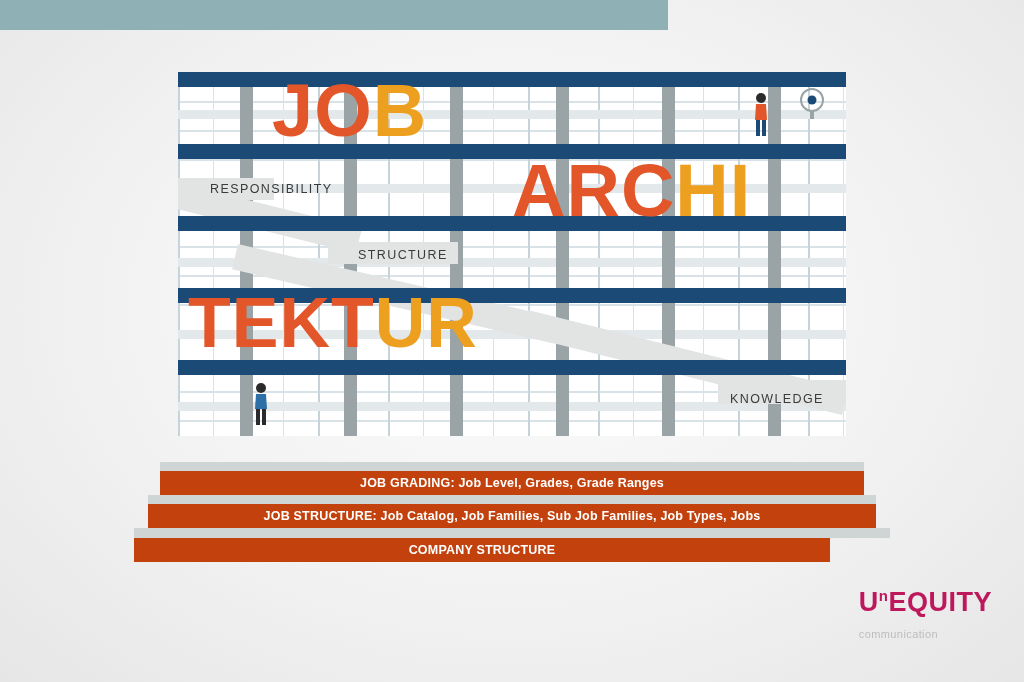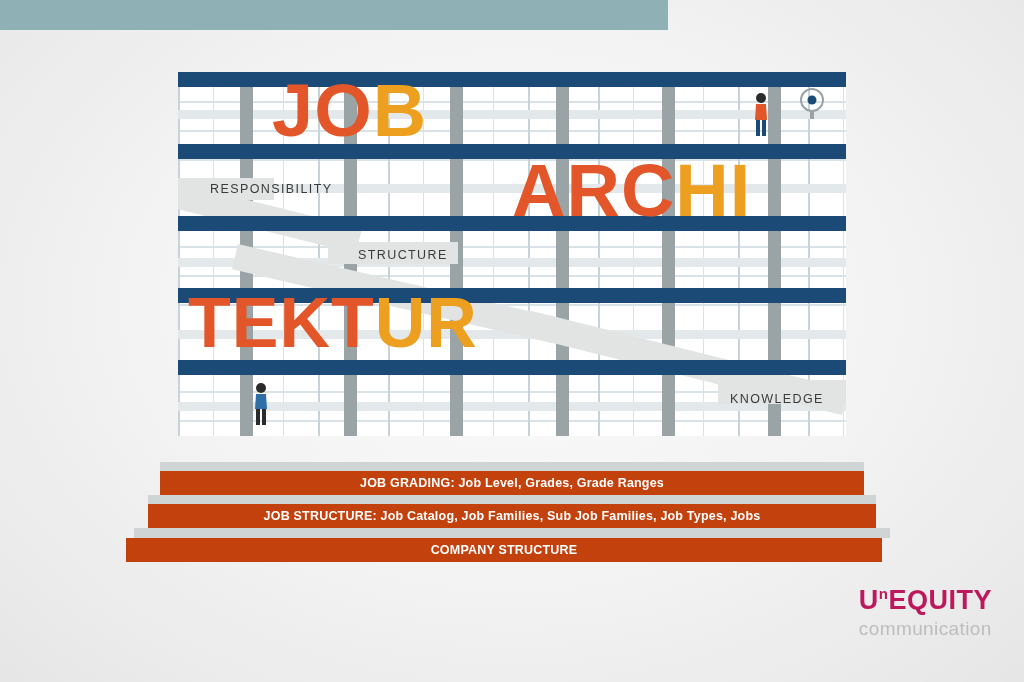--- a/index.html
+++ b/index.html
@@ -117,21 +117,21 @@
   .step-edge {
     position: absolute;
     background: #cfd4d4;
   }
   #step0 { left: 178px; top: 432px; width: 668px; height: 30px; background:#8fb1b6; }
   #edge1 { left: 160px; top: 462px; width: 704px; height: 9px; }
   #step1 { left: 160px; top: 471px; width: 704px; height: 24px; }
   #edge2 { left: 148px; top: 495px; width: 728px; height: 9px; }
   #step2 { left: 148px; top: 504px; width: 728px; height: 24px; }
   #edge3 { left: 134px; top: 528px; width: 756px; height: 10px; }
-  #step3 { left: 126px; top: 538px; width: 756px; height: 24px; text-align: center; }
+  #step3 { left: 134px; top: 538px; width: 696px; height: 24px; text-align: center; }
 
   
   #logo {
     position: absolute;
     right: 32px;
     bottom: 42px;
     text-align: left;
     color: #b8b8b8;
   }
   #logo-main {
@@ -140,23 +140,23 @@
     letter-spacing: .5px;
     line-height: 1;
     color: #be185d;
   }
   #logo-main sup {
     font-size: 15px;
     vertical-align: super;
     font-weight: bold;
   }
   #logo-sub {
-    font-size: 19px;
+    font-size: 11px;
     letter-spacing: .4px;
-    margin-top: 4px;
+    margin-top: 12px;
     color: #bdbdbd;
   }
 
   
   .figure { position: absolute; }
 </style>
 </head>
 <body>
 
 <div id="stage">

